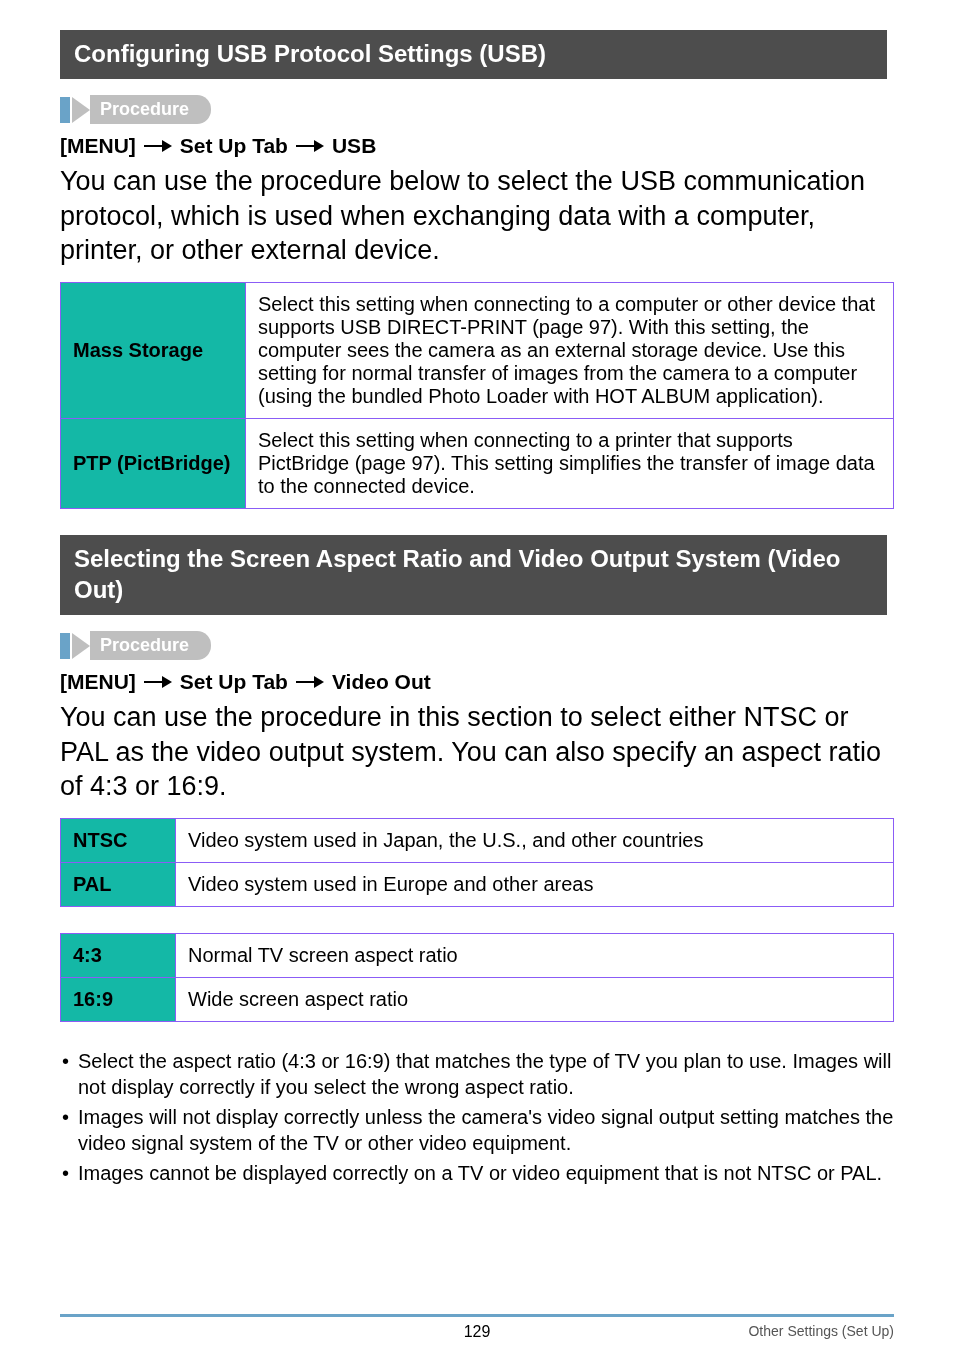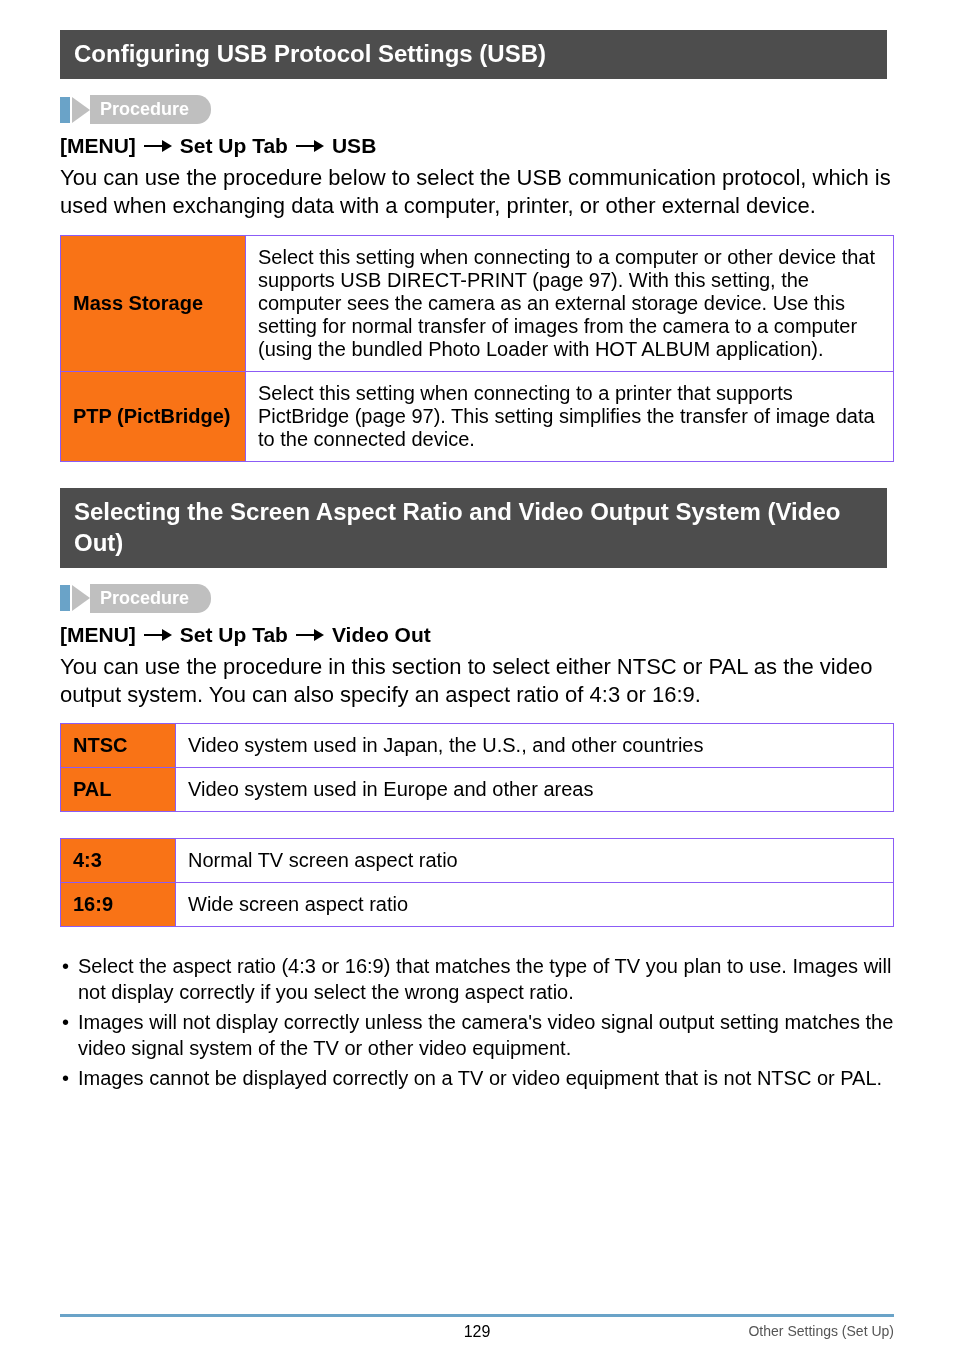--- a/index.html
+++ b/index.html
@@ -55,38 +55,38 @@
     display: flex;
     align-items: center;
     gap: 8px;
     flex-wrap: wrap;
   }
   .arrow {
     display: inline-flex;
     align-items: center;
   }
   .body-text {
-    font-size: 22px;
+    font-size: 27px;
     line-height: 1.28;
     margin: 6px 0 14px 0;
   }
   table.info {
     width: 100%;
     border-collapse: collapse;
     margin-bottom: 26px;
     font-size: 20px;
   }
   table.info td, table.info th {
     border: 1px solid #8b5cf6;
     padding: 10px 12px;
     vertical-align: middle;
     text-align: left;
   }
   table.info th {
-    background: #f97316;
+    background: #14b8a6;
     font-weight: bold;
     width: 160px;
   }
   table.small th {
     width: 90px;
     padding-left: 12px;
   }
   ul.bullets {
     list-style: none;
     padding: 0;

